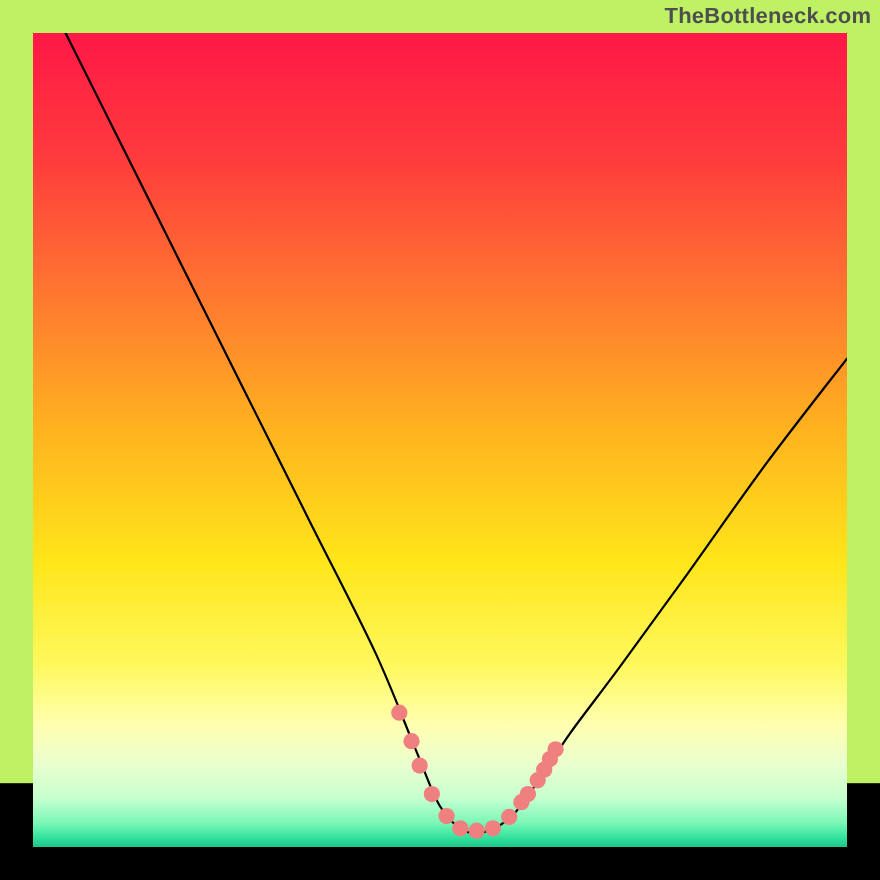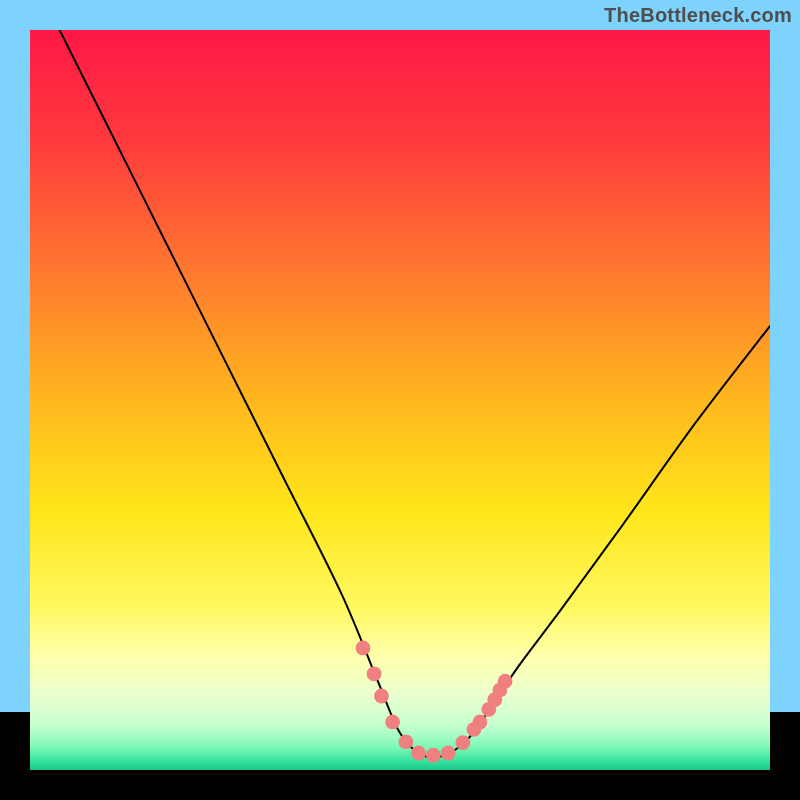--- a/index.html
+++ b/index.html
@@ -8,21 +8,21 @@
     width: 800px;
     height: 800px;
     background: #000000;
     overflow: hidden;
     font-family: Arial, Helvetica, sans-serif;
   }
   .frame {
     position: relative;
     width: 800px;
     height: 712px;
-    background: #7dd3fc;
+    background: #bef264;
     text-align: center;
   }
   .attribution {
     position: absolute;
     top: 4px;
     right: 8px;
     color: #4e4e4e;
     font-size: 20px;
     font-weight: 700;
     letter-spacing: 0.2px;

